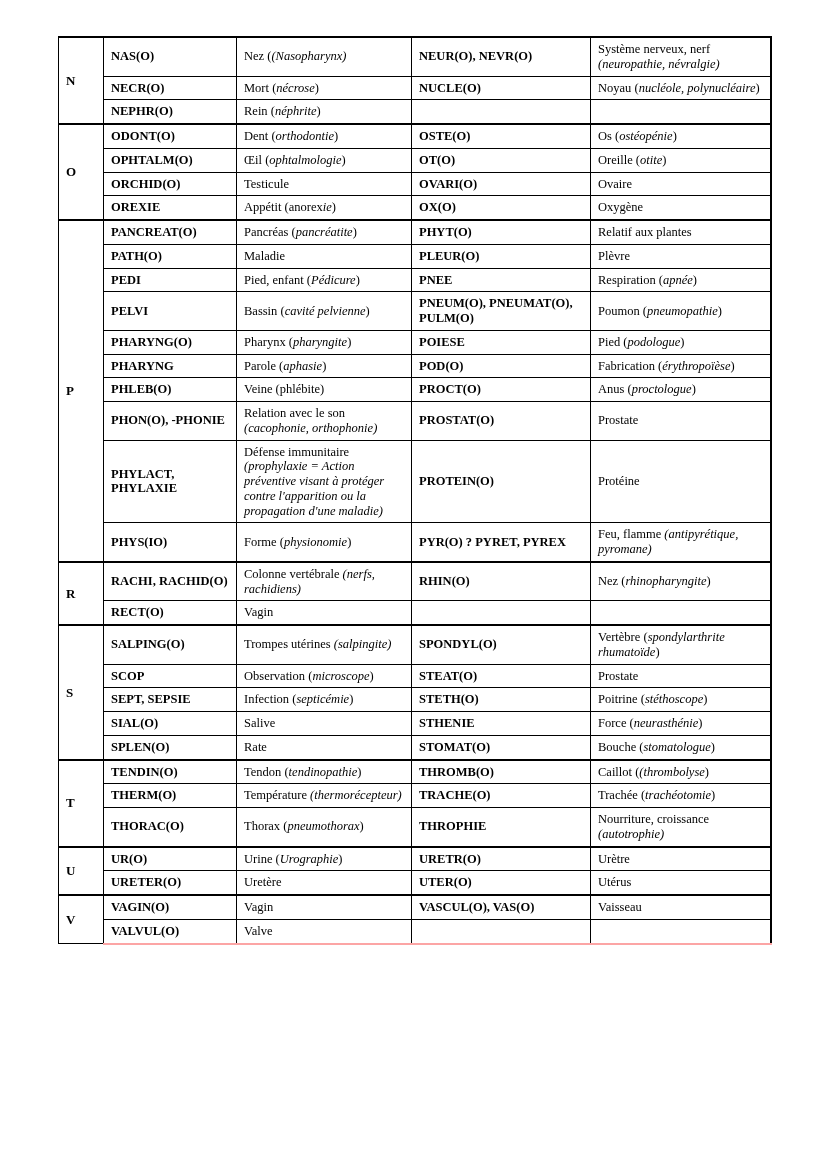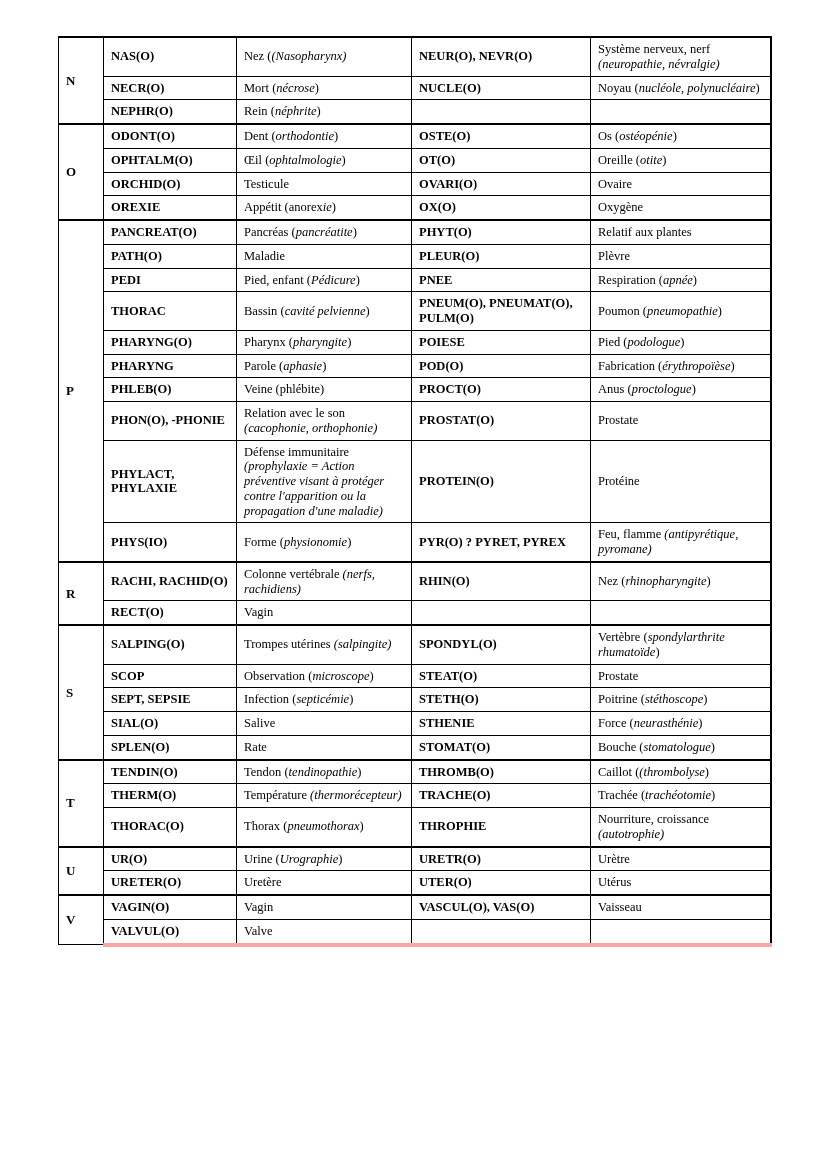--- a/index.html
+++ b/index.html
@@ -55,21 +55,21 @@
   }
   td.def {
     font-weight: normal;
   }
   .it { font-style: italic; }
   
   tr.group-start > td {
     border-top: 2px solid #000;
   }
   tr.last-row > td {
-    border-bottom: 4px solid #fca5a5;
+    border-bottom: 2px solid #fca5a5;
   }
   table.glossary td:last-child {
     border-right: 2px solid #000;
   }
 </style>
 </head>
 <body>
 
 <div class="page">
   <table class="glossary">
@@ -138,21 +138,21 @@
           <td class="term">PLEUR(O)</td>
           <td class="def">Plèvre</td>
         </tr>
         <tr class="">
           <td class="term">PEDI</td>
           <td class="def">Pied, enfant (<span class="it">Pédicure</span>)</td>
           <td class="term">PNEE</td>
           <td class="def">Respiration (<span class="it">apnée</span>)</td>
         </tr>
         <tr class="">
-          <td class="term">THORAC</td>
+          <td class="term">PELVI</td>
           <td class="def">Bassin (<span class="it">cavité pelvienne</span>)</td>
           <td class="term">PNEUM(O), PNEUMAT(O),  PULM(O)</td>
           <td class="def">Poumon (<span class="it">pneumopathie</span>)</td>
         </tr>
         <tr class="">
           <td class="term">PHARYNG(O)</td>
           <td class="def">Pharynx (<span class="it">pharyngite</span>)</td>
           <td class="term">POIESE</td>
           <td class="def">Pied (<span class="it">podologue</span>)</td>
         </tr>

